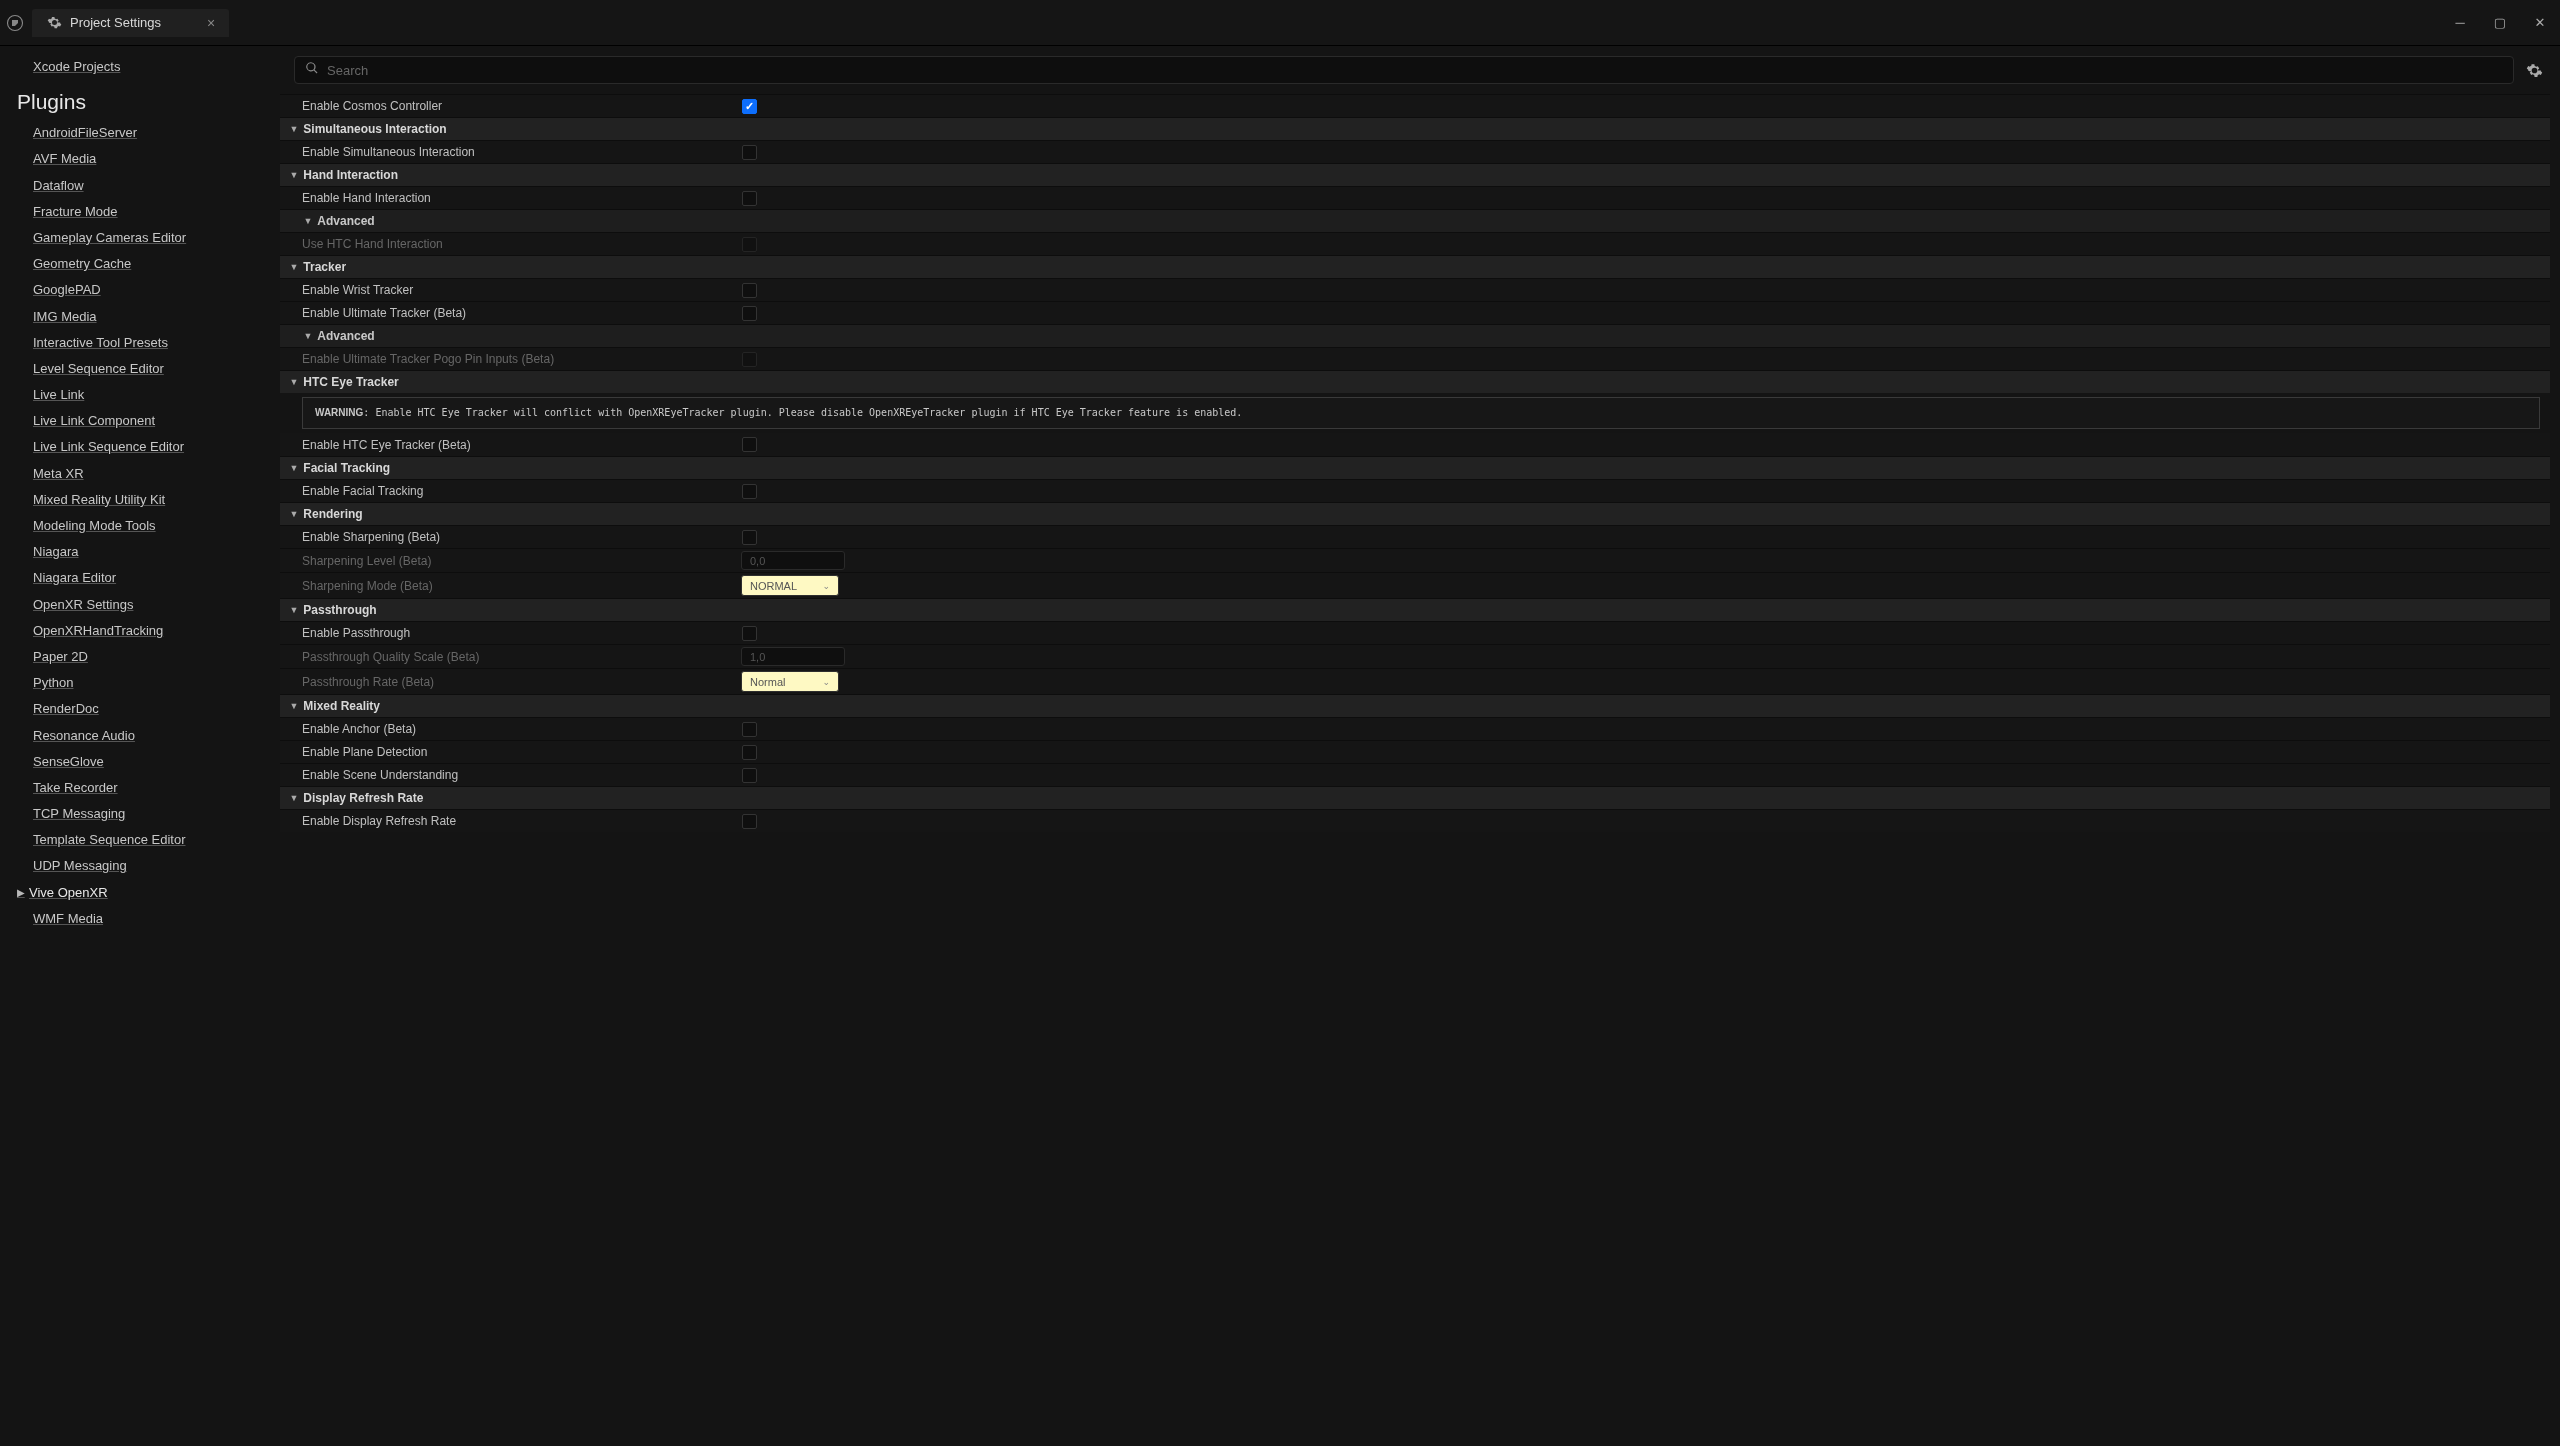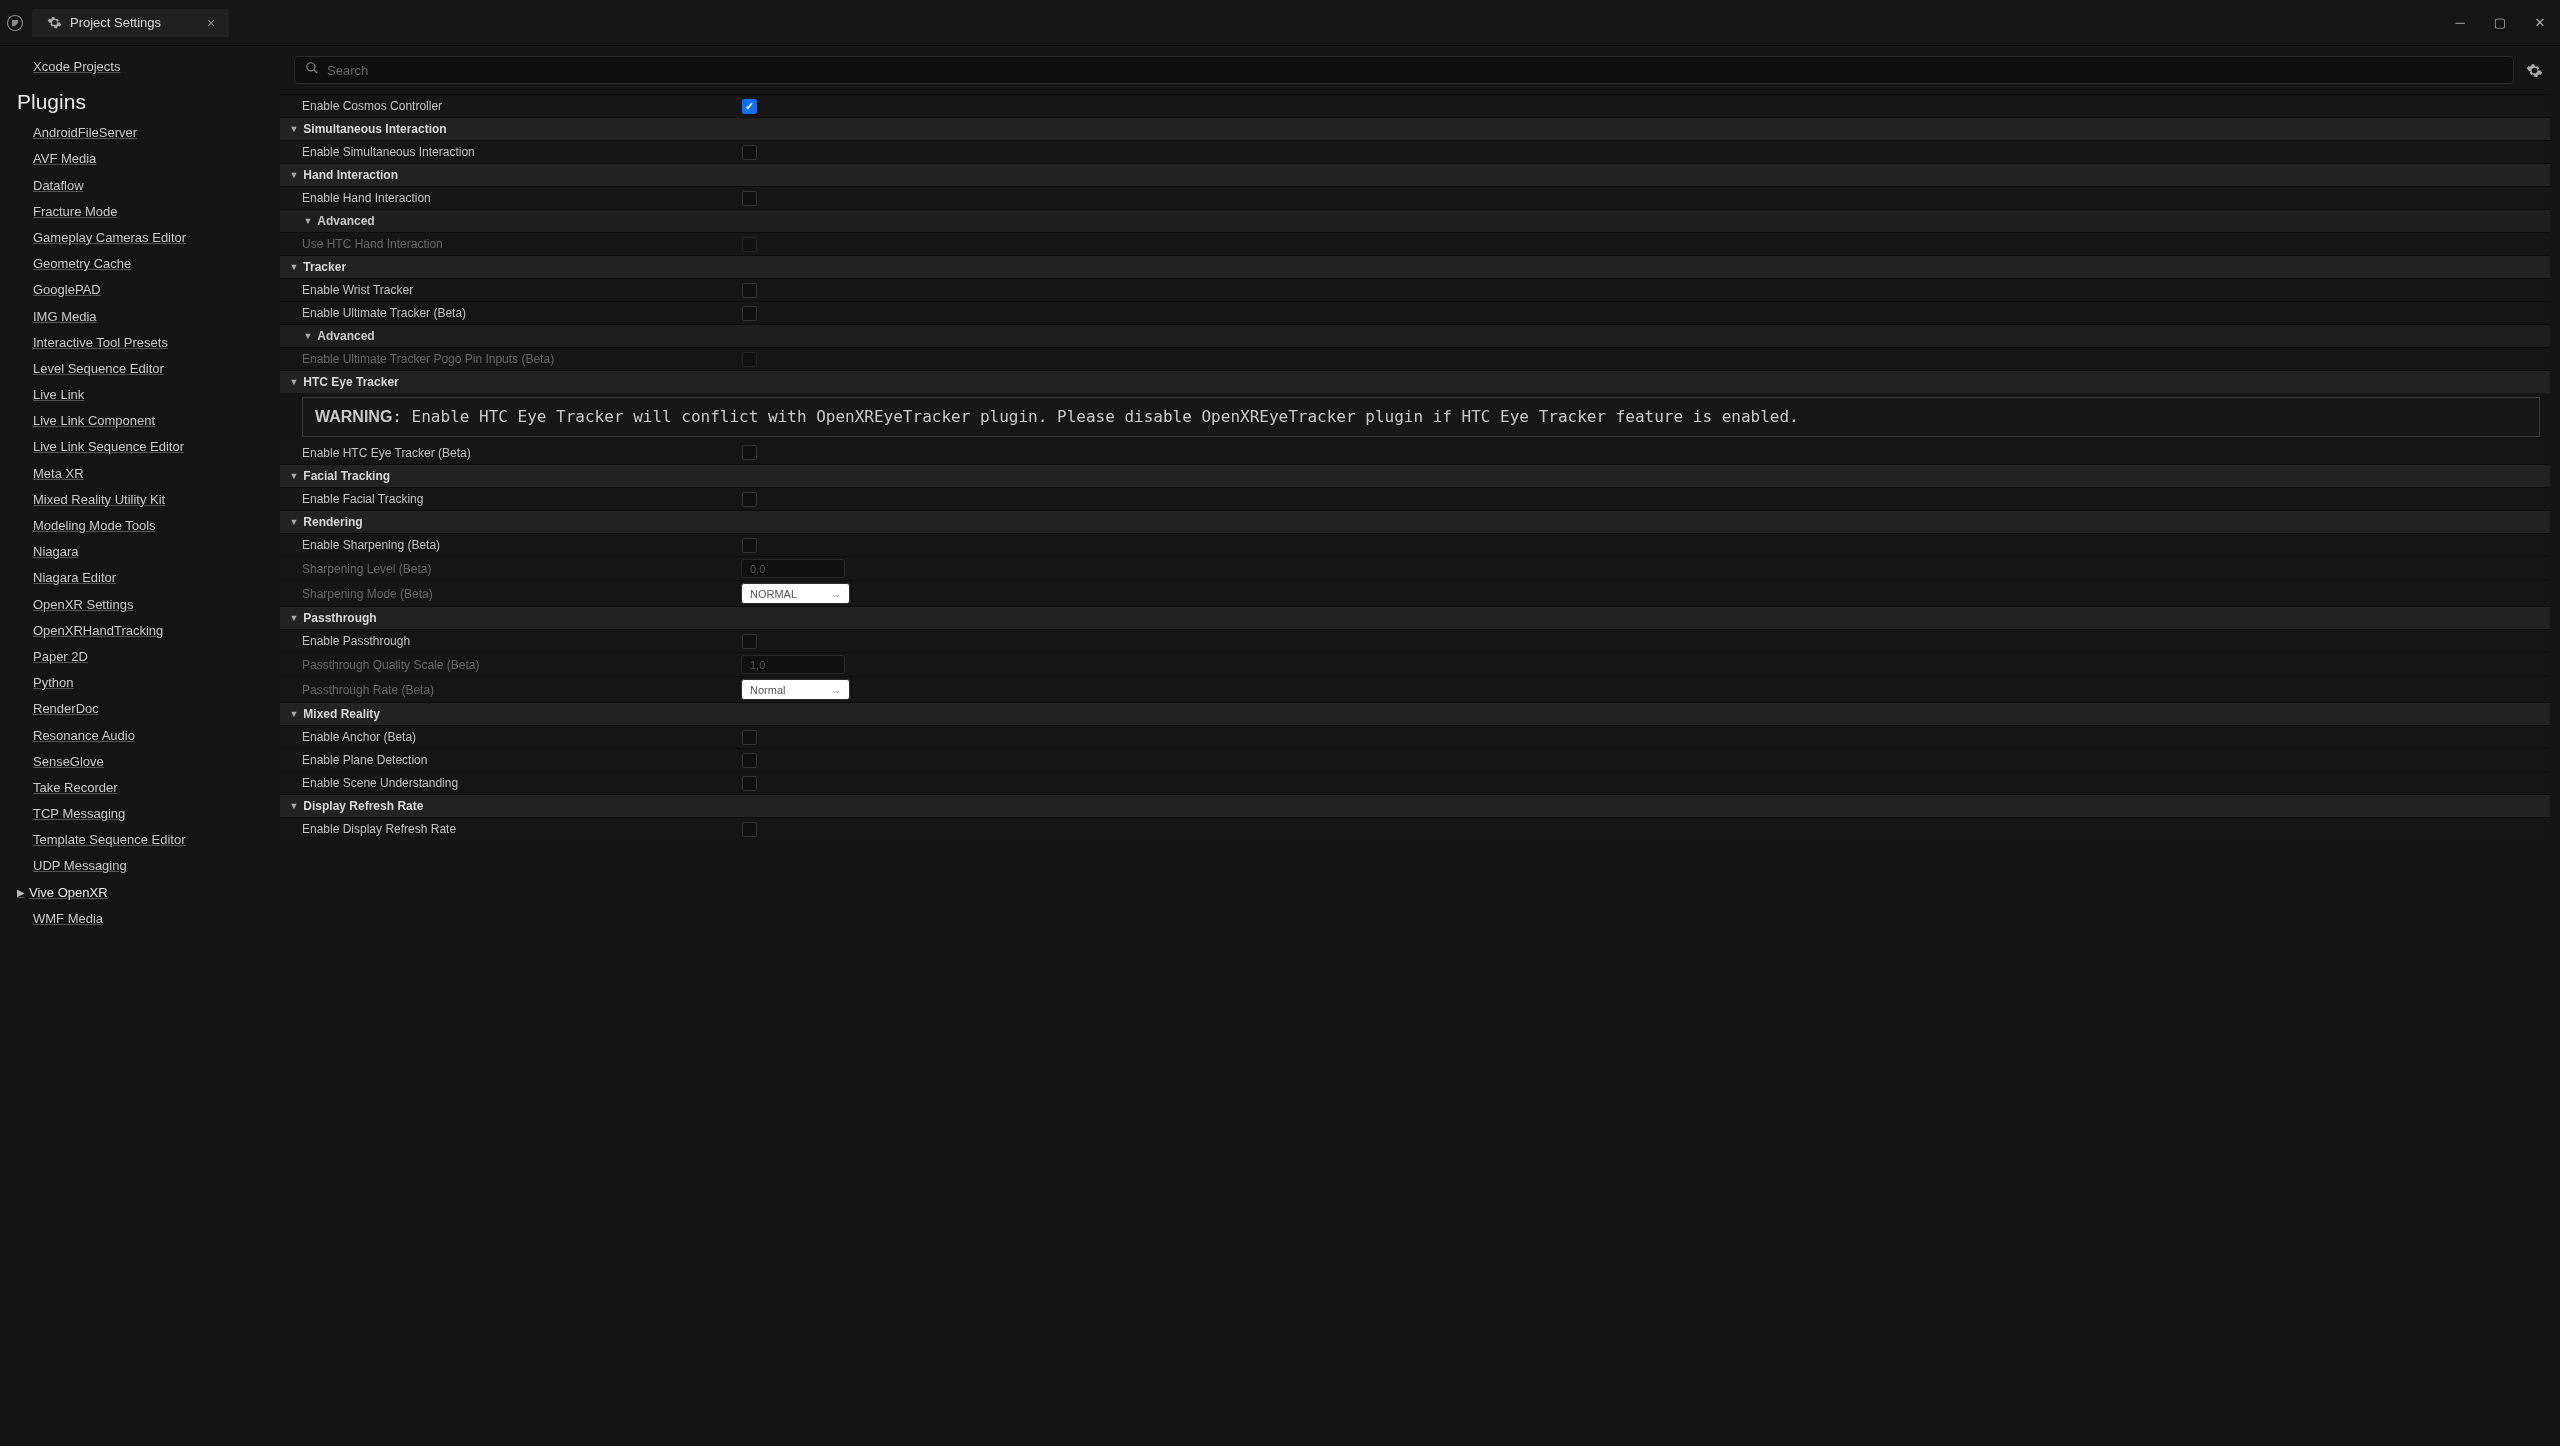--- a/index.html
+++ b/index.html
@@ -63,25 +63,25 @@
 .ind1 { padding-left: 22px; }
 
 .checkbox { width: 15px; height: 15px; background: #0f0f0f; border: 1px solid #333; border-radius: 2px; display: flex; align-items: center; justify-content: center; cursor: pointer; margin-left: -1px; }
 .checkbox.checked { background: #0d6efd; border-color: #0d6efd; }
 .checkbox.checked::after { content: "✓"; color: #fff; font-size: 11px; font-weight: bold; }
 .checkbox.disabled { opacity: 0.5; cursor: default; }
 
 .num-input { width: 104px; height: 19px; background: #0f0f0f; border: 1px solid #2a2a2a; border-radius: 3px; padding: 0 8px; font-size: 11px; color: #aaa; display: flex; align-items: center; margin-left: -2px; }
 .num-input.disabled { color: #555; }
 
-.dropdown { width: 109px; height: 21px; background: #ffffff; border: 1px solid #2e2e2e; border-radius: 3px; padding: 0 8px; font-size: 11px; color: #aaa; display: flex; align-items: center; justify-content: space-between; cursor: pointer; margin-left: -2px; }
+.dropdown { width: 98px; height: 21px; background: #fef9c3; border: 1px solid #2e2e2e; border-radius: 3px; padding: 0 8px; font-size: 11px; color: #aaa; display: flex; align-items: center; justify-content: space-between; cursor: pointer; margin-left: -2px; }
 .dropdown.disabled { color: #555; }
 .dropdown-arr { font-size: 9px; color: #888; }
 
-.warning-box { margin: 4px 10px 4px 22px; padding: 8px 12px; border: 1px solid #3a3a3a; background: #171717; font-family: Consolas, monospace; font-size: 16px; color: #c8c8c8; line-height: 1.4; }
+.warning-box { margin: 4px 10px 4px 22px; padding: 8px 12px; border: 1px solid #3a3a3a; background: #171717; font-family: Consolas, monospace; font-size: 10px; color: #c8c8c8; line-height: 1.4; }
 .warning-box .warn { font-weight: bold; font-family: "Segoe UI", Arial, sans-serif; }
 </style>
 </head>
 <body>
 
 <div class="titlebar">
   <div class="ue-logo">
     <svg viewBox="0 0 24 24">
         <circle cx="12" cy="12" r="10" fill="none" stroke="#888" stroke-width="1.5"></circle>
         <path d="M8 8 L8 16 L12 16 L16 12 L16 8 Z" fill="#888"></path>

